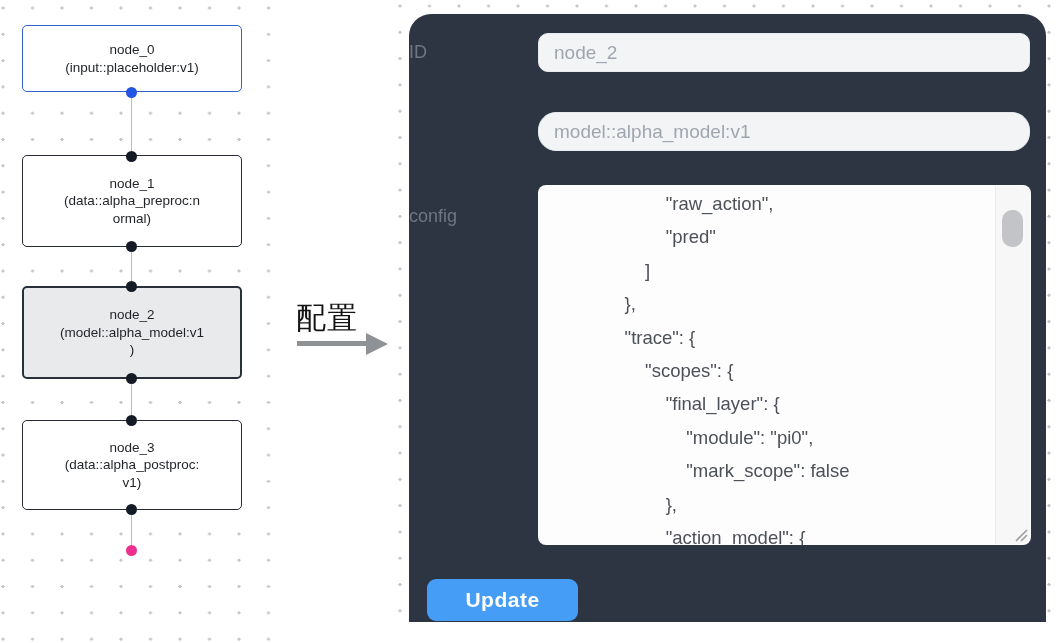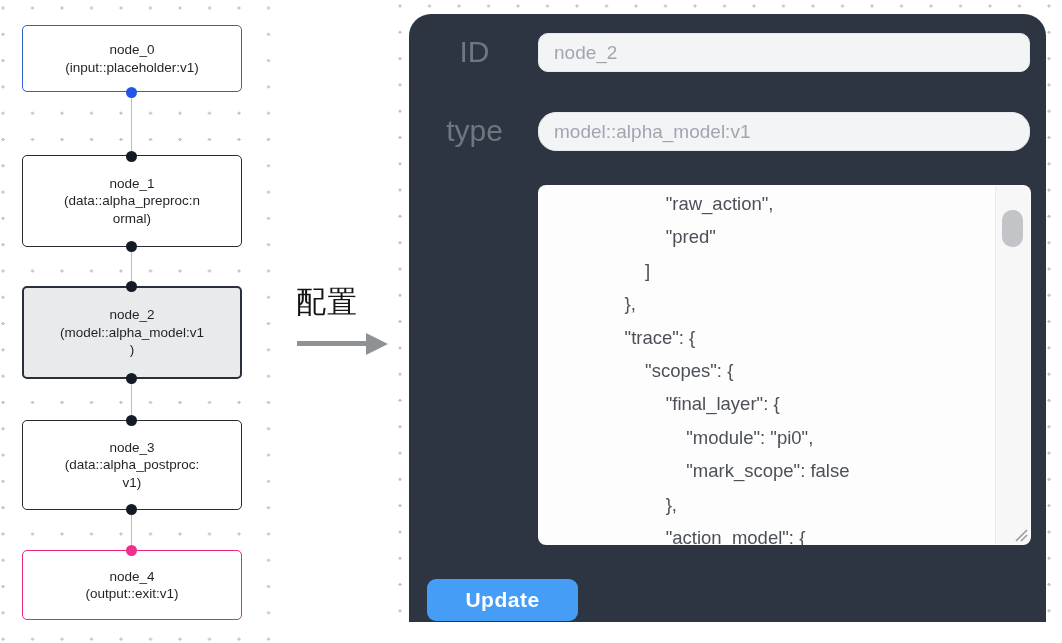--- a/index.html
+++ b/index.html
@@ -47,35 +47,35 @@
             background:var(--handle_dark,#151b26); }
   .hb { background:var(--handle_blue,#2356e4); }
   .hp { background:var(--handle_pink,#ee2f8d); }
   .d0s{ top:87px; } .d0t{ top:151px; }
   .d1s{ top:241px;} .d1t{ top:281px; }
   .d2s{ top:373px;} .d2t{ top:415px; }
   .d3s{ top:504px;} .d3t{ top:545px; }
 
   
   .transition-label {
-    position:absolute; left:296px; top:282px; width:96px;
+    position:absolute; left:296px; top:298px; width:96px;
     font-size:30px; color:#141414; font-weight:500; letter-spacing:1px;
   }
   .arrow-shaft { position:absolute; left:297px; top:341px; width:72px; height:5px; background:#8f9295; }
   .arrow-head  { position:absolute; left:366px; top:332.5px; width:0; height:0;
     border-left:22px solid #8f9295; border-top:11px solid transparent; border-bottom:11px solid transparent; }
 
   
   .panel {
     position:absolute; left:19px; top:14px; width:637px; height:608px;
     background:var(--panel_bg,#2d3542); border-radius:22px 22px 0 0; overflow:hidden;
   }
   .panel-label {
-    position:absolute; left:16px; width:99px; text-align:center;
-    font-size:30px; line-height:28px; color:#6e7681;
+    position:absolute; left:0; width:99px; text-align:left;
+    font-size:18px; line-height:28px; color:#6e7681;
   }
   .lbl-id     { top:24px; }
   .lbl-type   { top:103px; }
   .lbl-config { top:188px; }
   .panel-input {
     position:absolute; left:129px; width:492px; height:39px;
     background:#f3f4f6; border:1px solid #e7e9ed; border-radius:10px;
     font-family:"Liberation Sans","DejaVu Sans",sans-serif;
     font-size:19px; color:#a0a6b0; padding:0 15px; outline:none;
   }
@@ -132,24 +132,20 @@
     <div class="node n2">
       <div class="node-text">node_2
 (model::alpha_model:v1
 )</div>
     </div>
     <div class="node n3">
       <div class="node-text">node_3
 (data::alpha_postproc:
 v1)</div>
     </div>
-    <div class="node n4">
-      <div class="node-text">node_4
-(output::exit:v1)</div>
-    </div>
 
     <div class="handle hb d0s"></div>
     <div class="handle d0t"></div>
     <div class="handle d1s"></div>
     <div class="handle d1t"></div>
     <div class="handle d2s"></div>
     <div class="handle d2t"></div>
     <div class="handle d3s"></div>
     <div class="handle hp d3t"></div>
   </div>
@@ -157,23 +153,23 @@
   <div class="transition-label">配置</div>
   <div class="arrow-shaft"></div>
   <div class="arrow-head"></div>
 
   <div class="right-canvas">
     <div class="panel">
 
       <div class="panel-label lbl-id">ID</div>
       <input class="panel-input inp-id" type="text" value="node_2" style="">
 
-      <div class="panel-label lbl-type">type</div>
       <input class="panel-input inp-type" type="text" value="model::alpha_model:v1" style="">
 
+      <div class="panel-label lbl-config">config</div>
       <div class="config-editor">
         <div class="config-text">            "raw_action",
             "pred"
         ]
     },
     "trace": {
         "scopes": {
             "final_layer": {
                 "module": "pi0",
                 "mark_scope": false

